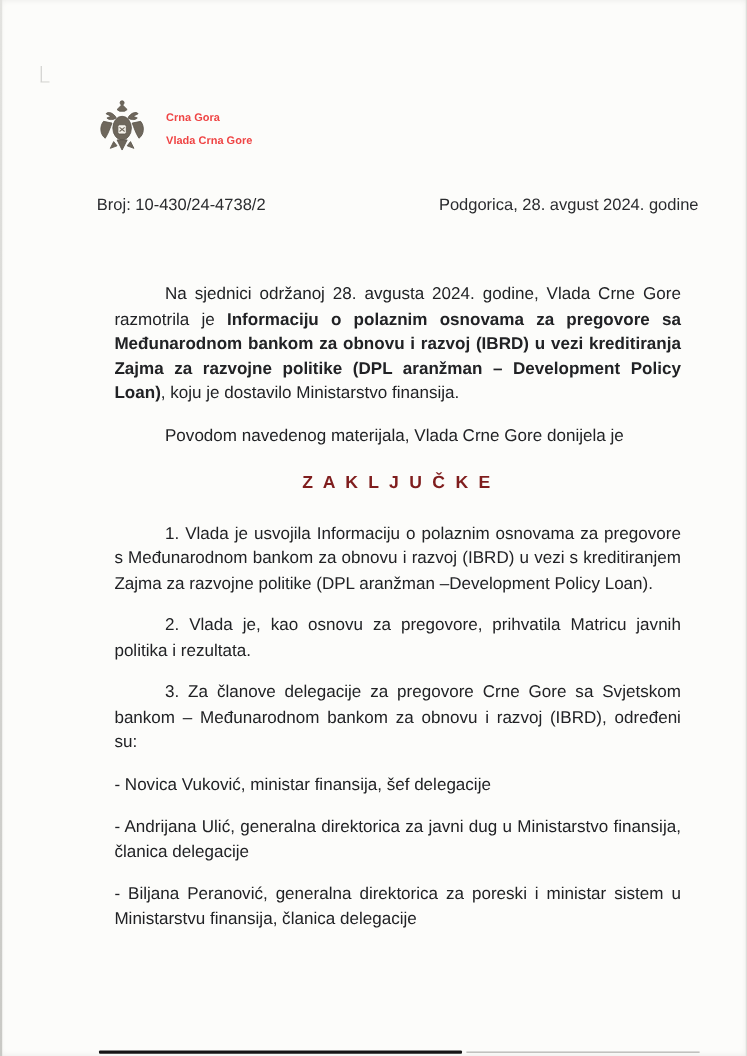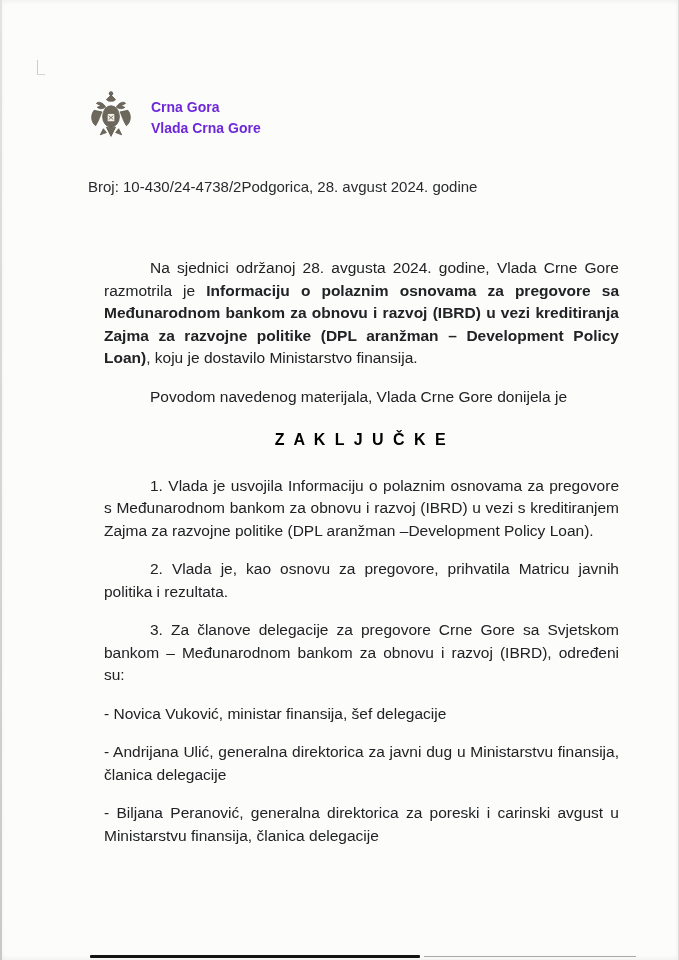--- a/index.html
+++ b/index.html
@@ -11,36 +11,36 @@
     font-family:"Liberation Sans", sans-serif;
     color:#222326;
     overflow:hidden;
     box-shadow:inset 0 0 6px rgba(0,0,0,0.08);
   }
   .content { position:absolute; left:88px; width:547px; top:0; }
 
   
   .letterhead { margin-top:90px; display:flex; align-items:center; gap:17px; }
   .coat { width:46px; height:56px; display:flex; align-items:center; justify-content:center; }
-  .org-lines { font-weight:bold; font-size:14px; line-height:21px; color:#6d28d9; }
+  .org-lines { font-weight:bold; font-size:10px; line-height:21px; color:#ef4444; }
 
   
-  .refline { margin-top:32px; display:flex; align-items:baseline; font-size:15px; color:#2a2b2e; }
+  .refline { margin-top:32px; display:flex; justify-content:space-between; align-items:baseline; font-size:15px; color:#2a2b2e; }
 
   
   .docbody { margin-top:62px; font-size:15.5px; line-height:22.5px; text-align:justify; color:#212225; }
   .docbody p { margin:16px; }
   .indent { text-indent:46px; }
   .lead { margin-top:0; }
   .heading {
     text-align:center; text-indent:0;
     font-weight:bold; font-size:16px;
     letter-spacing:2.5px;
     margin:21px 0 23px 0 !important;
-    color:#000000;
+    color:#7f1d1d;
   }
   .delegate { text-indent:0; }
 
   
   .scan-mark-topleft { position:absolute; left:37px; top:60px; width:7px; height:14px; border-left:1px solid #b9b9b6; border-bottom:1px solid #c6c6c2; opacity:.7; }
   .scan-line-bottom-dark { position:absolute; left:90px; bottom:2px; width:330px; height:3px; background:#141414; border-radius:1px; }
   .scan-line-bottom-faint { position:absolute; left:424px; bottom:3px; width:212px; height:1px; background:#a9a9a6; }
   .scan-edge-left { position:absolute; left:0; top:0; width:2px; height:100%; background:linear-gradient(180deg,#e3e3e0,#c9c9c5); }
   .scan-edge-right { position:absolute; right:0; top:0; width:1px; height:100%; background:#dcdcd8; }
 </style>
@@ -98,22 +98,22 @@
 
       <p class="indent lead">Povodom navedenog materijala, Vlada Crne Gore donijela je</p>
 
       <p class="heading">Z A K L J U Č K E</p>
 
       <p class="indent">1. Vlada je usvojila Informaciju o polaznim osnovama za pregovore s Međunarodnom bankom za obnovu i razvoj (IBRD) u vezi s kreditiranjem Zajma za razvojne politike (DPL aranžman –Development Policy Loan).</p>
       <p class="indent">2. Vlada je, kao osnovu za pregovore, prihvatila Matricu javnih politika i rezultata.</p>
       <p class="indent">3. Za članove delegacije za pregovore Crne Gore sa Svjetskom bankom – Međunarodnom bankom za obnovu i razvoj (IBRD), određeni su:</p>
 
       <p class="delegate">- Novica Vuković, ministar finansija, šef delegacije</p>
-      <p class="delegate">- Andrijana Ulić, generalna direktorica za javni dug u Ministarstvu finansija, članica delegacije</p>
-      <p class="delegate">- Biljana Peranović, generalna direktorica za poreski i carinski avgust u Ministarstvu finansija, članica delegacije</p>
+      <p class="delegate">- Andrijana Ulić, generalna direktorica za javni dug u Ministarstvo finansija, članica delegacije</p>
+      <p class="delegate">- Biljana Peranović, generalna direktorica za poreski i ministar sistem u Ministarstvu finansija, članica delegacije</p>
 
     </div>
   </div>
 
   <div class="scan-line-bottom-dark"></div>
   <div class="scan-line-bottom-faint"></div>
 
 </div>
 
 </body></html>

